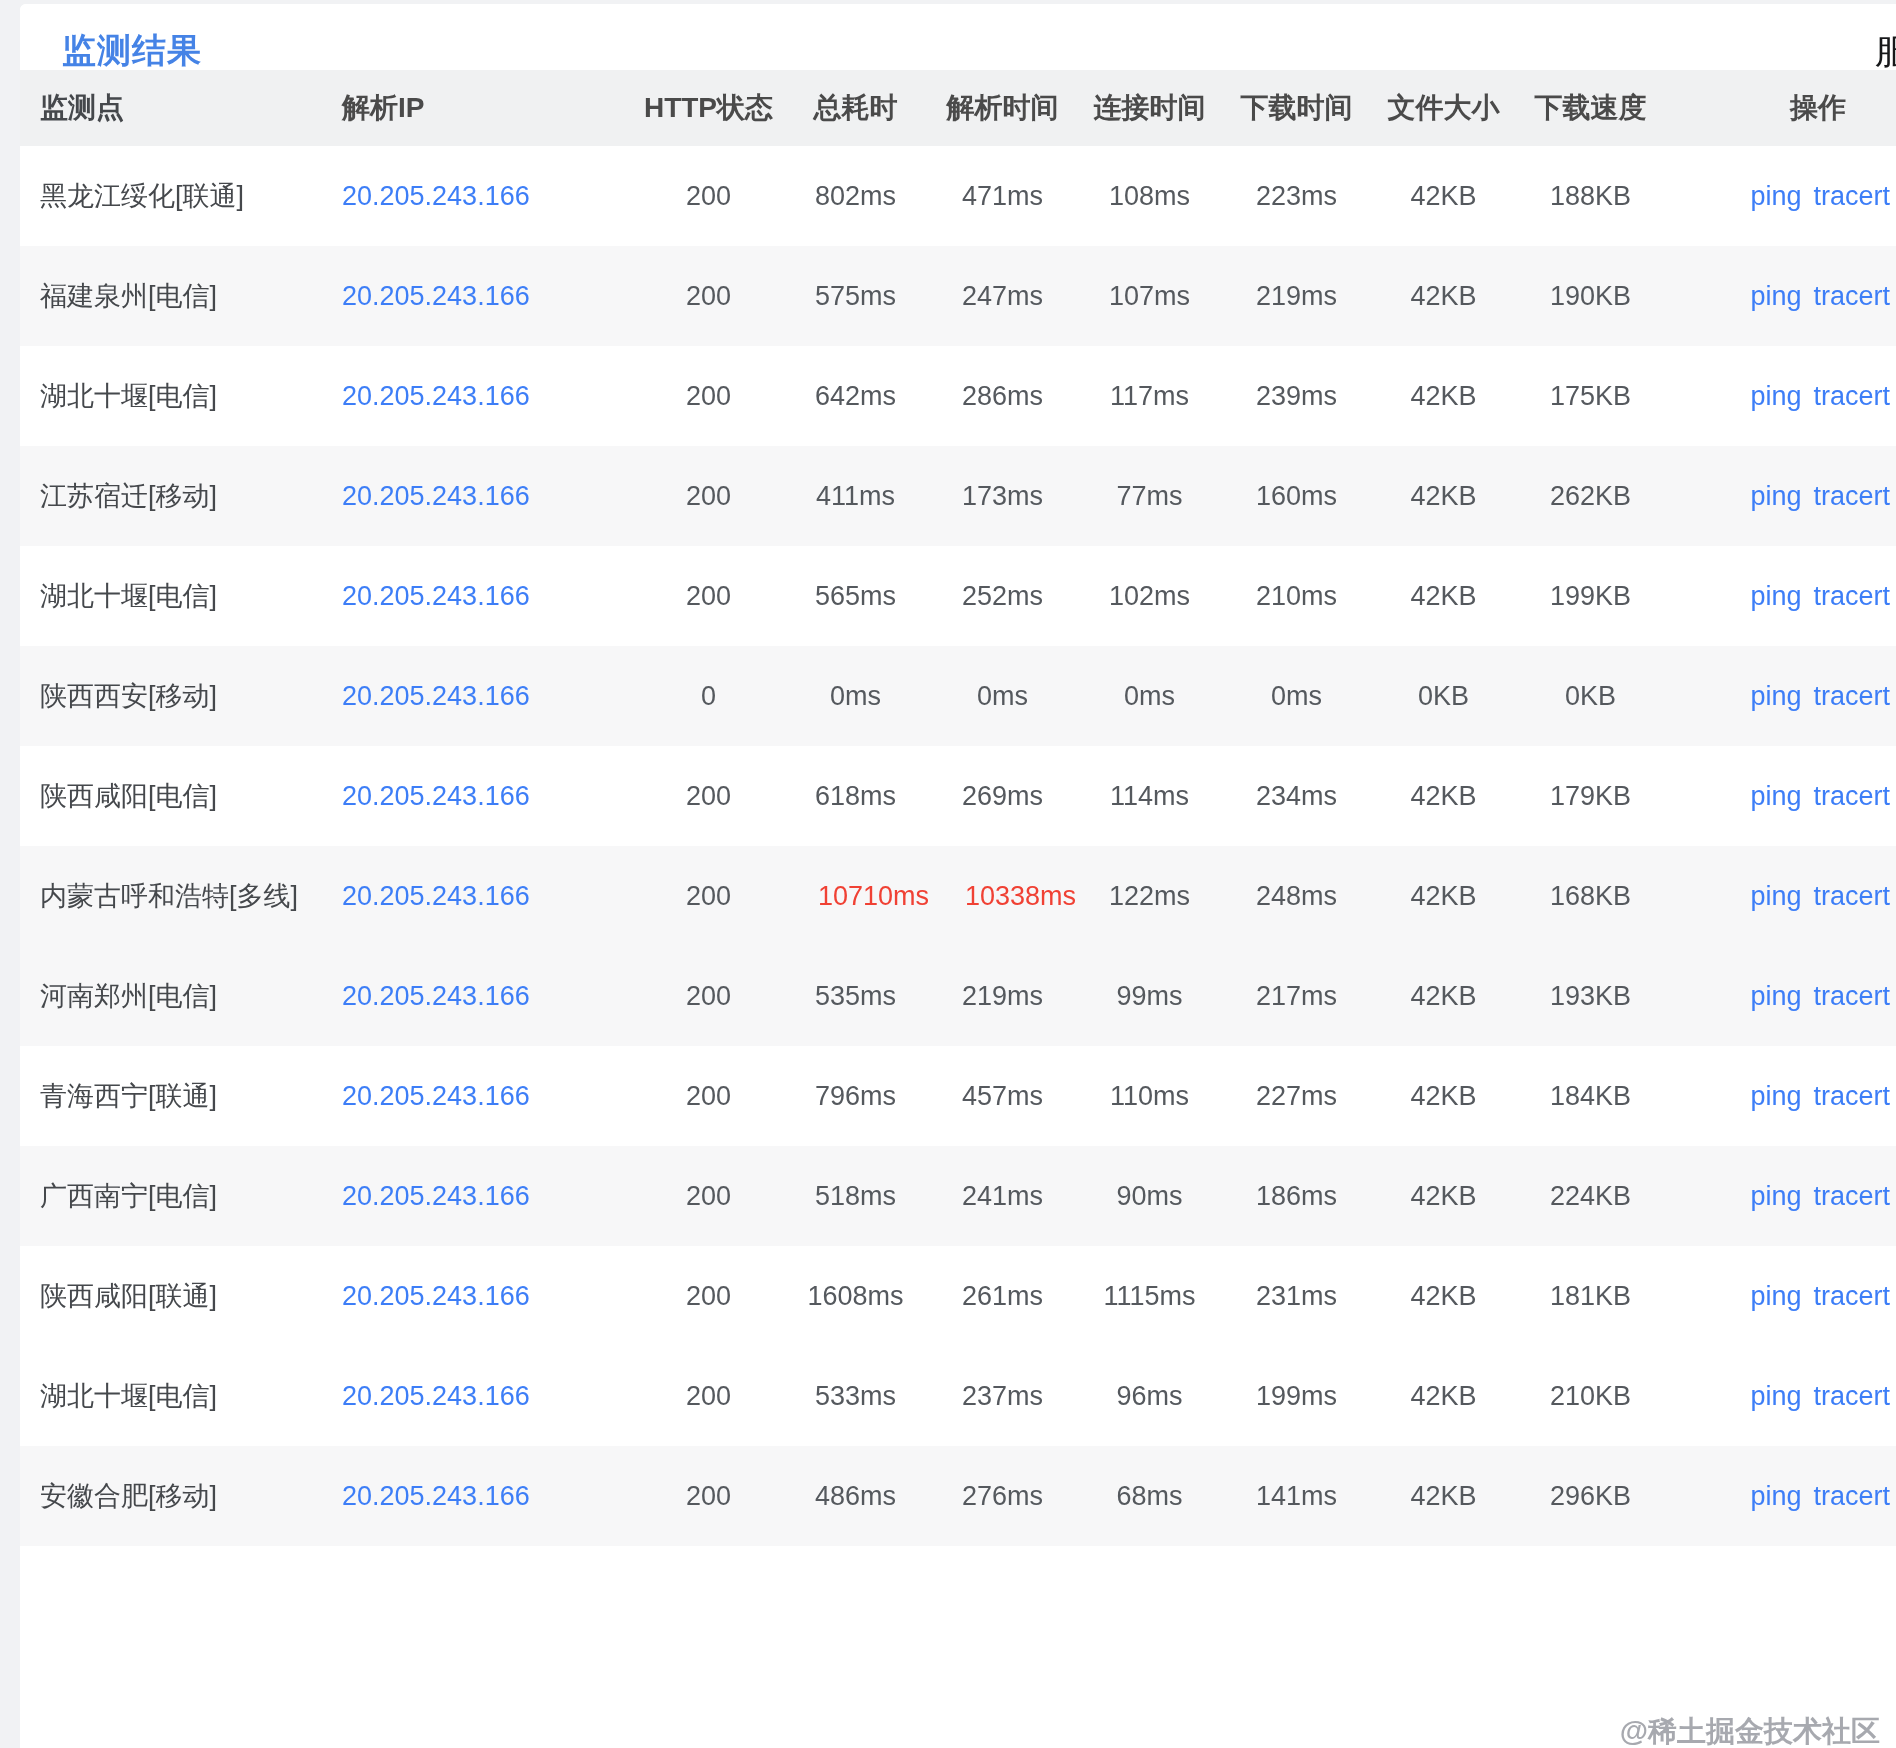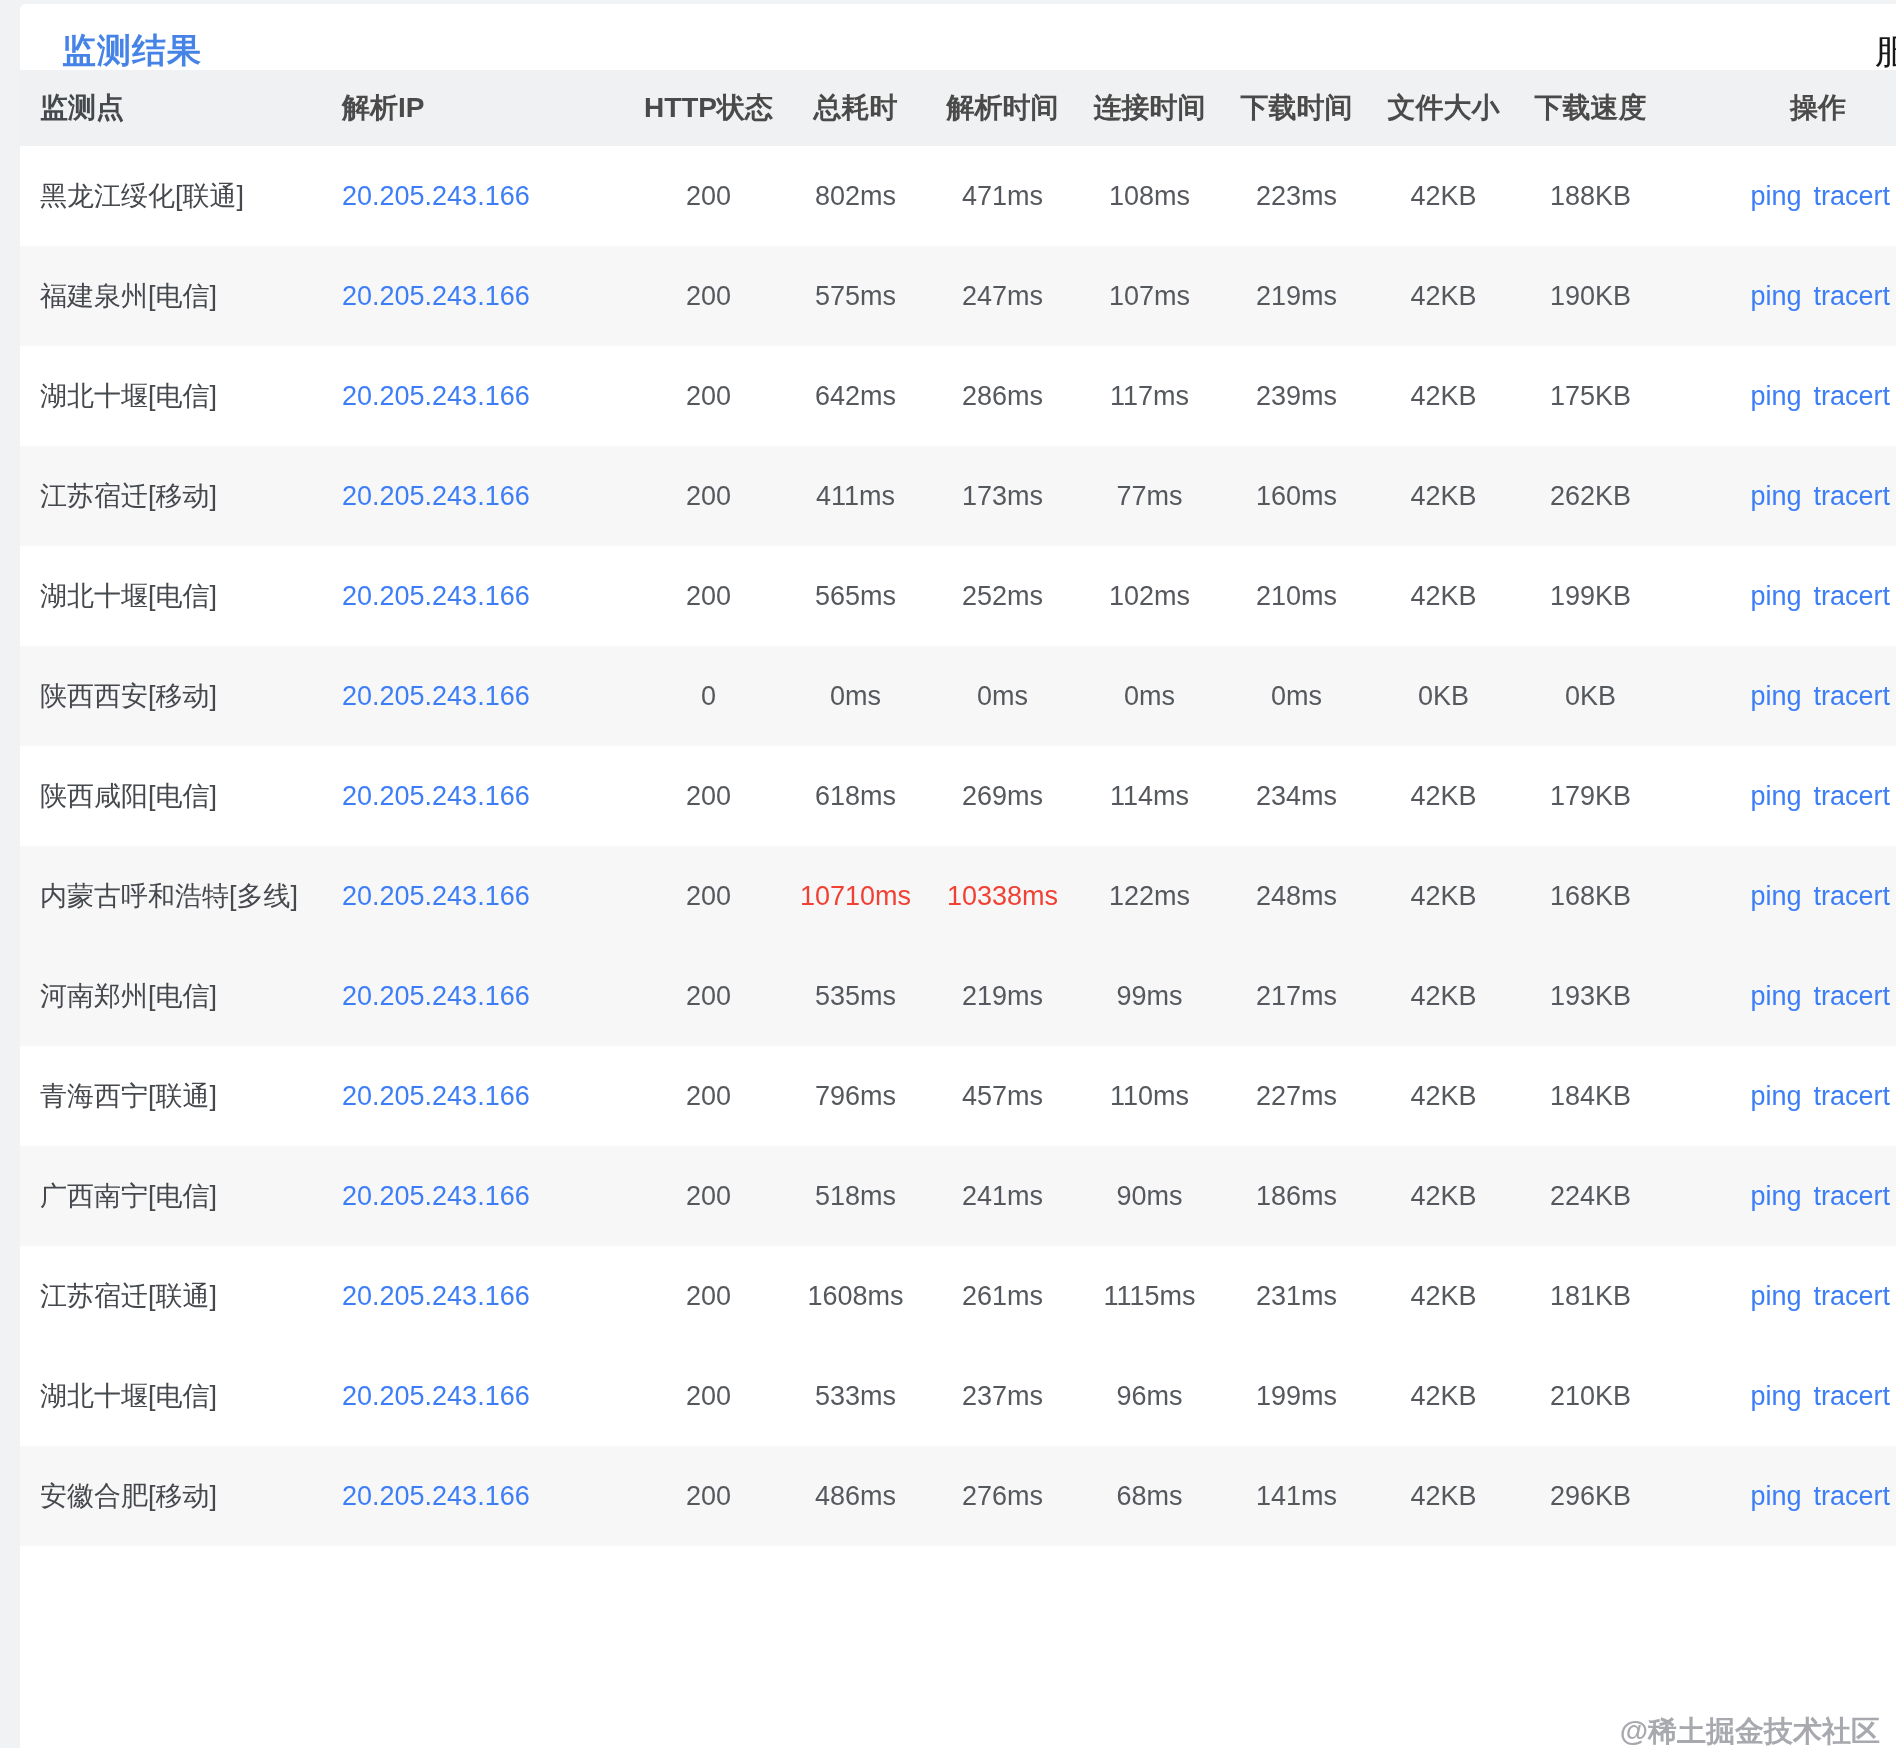--- a/index.html
+++ b/index.html
@@ -77,21 +77,21 @@
   th.col-location { padding-left: 20px !important; }
   .col-ip { padding-left: 1px !important; }
   th.col-ip { padding-left: 1px !important; }
   th.col-action { padding-right: 50px !important; }
   td.col-action { padding-right: 6px !important; white-space: nowrap; }
   a {
     color: #3d7ef7;
     text-decoration: none;
     cursor: pointer;
   }
-  td.danger { color: #f04134; }
+  td.danger { color: #f04134; text-align: right; }
   .watermark {
     position: absolute;
     top: 1712px;
     right: 16px;
     font-size: 29px;
     color: rgba(145, 148, 155, 0.8);
     z-index: 5;
     pointer-events: none;
     font-weight: bold;
   }
@@ -258,21 +258,21 @@
           <td class="al-center col-status">200</td>
           <td class="al-center col-total_time">518ms</td>
           <td class="al-center col-dns_time">241ms</td>
           <td class="al-center col-connect_time">90ms</td>
           <td class="al-center col-download_time">186ms</td>
           <td class="al-center col-file_size">42KB</td>
           <td class="al-center col-download_speed">224KB</td>
           <td class="al-right col-action"><a href="#">ping</a><a href="#" style="margin-left: 12px;">tracert</a></td>
         </tr>
         <tr class="">
-          <td class="al-left col-location">江苏宿迁[联通]</td>
+          <td class="al-left col-location">陕西咸阳[联通]</td>
           <td class="al-left col-ip"><a href="#">20.205.243.166</a></td>
           <td class="al-center col-status">200</td>
           <td class="al-center col-total_time">1608ms</td>
           <td class="al-center col-dns_time">261ms</td>
           <td class="al-center col-connect_time">1115ms</td>
           <td class="al-center col-download_time">231ms</td>
           <td class="al-center col-file_size">42KB</td>
           <td class="al-center col-download_speed">181KB</td>
           <td class="al-right col-action"><a href="#">ping</a><a href="#" style="margin-left: 12px;">tracert</a></td>
         </tr>

